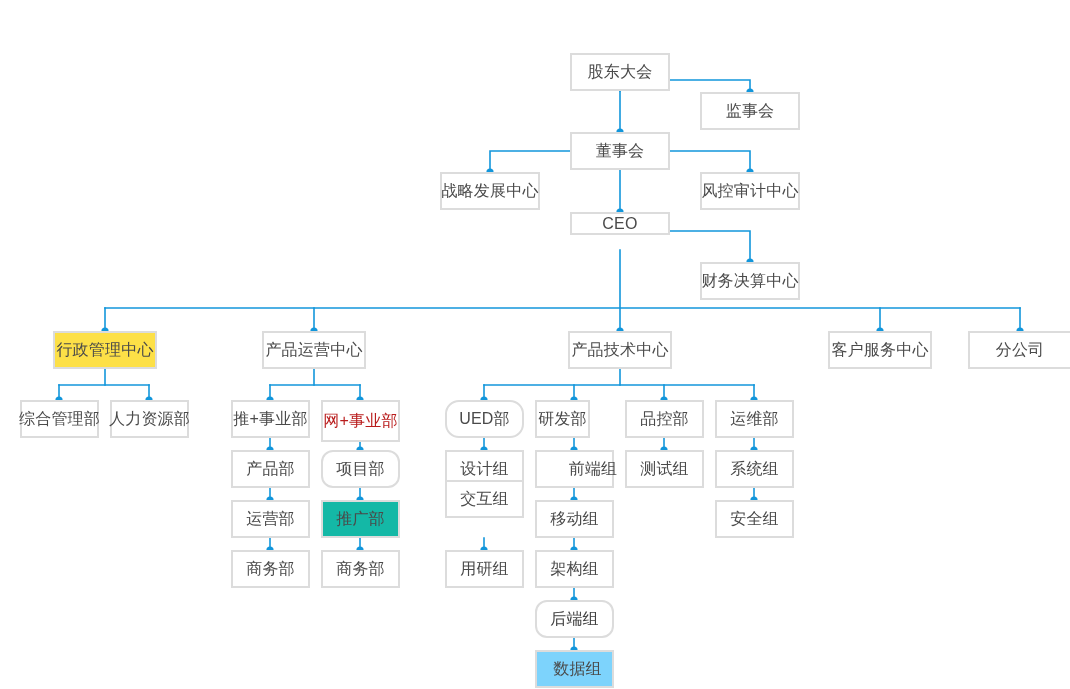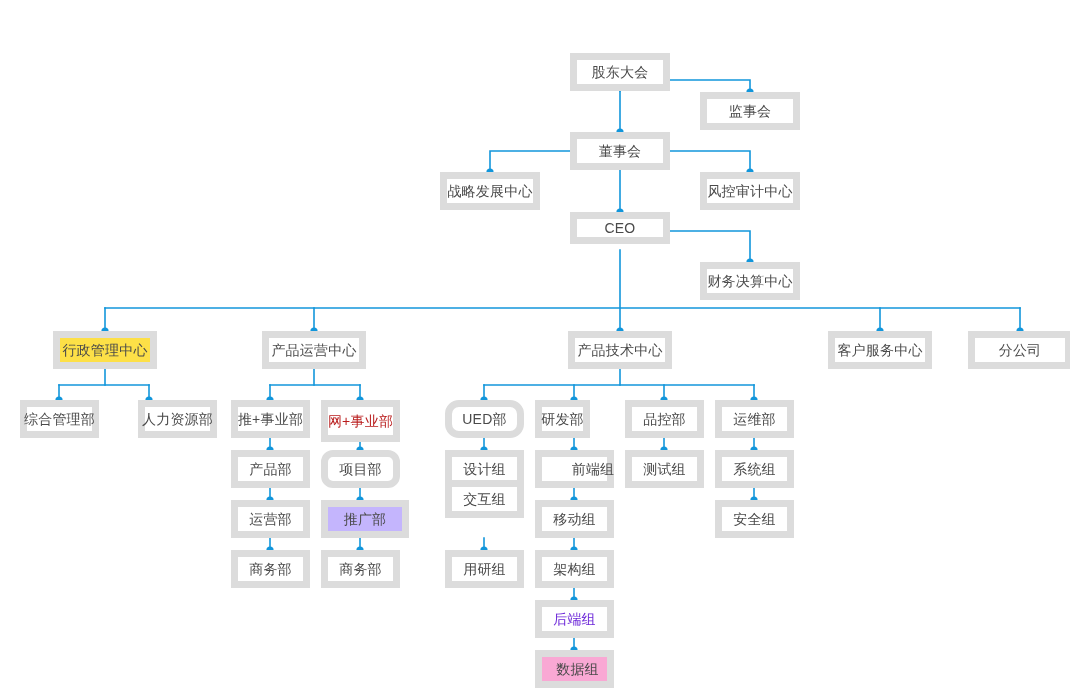--- a/index.html
+++ b/index.html
@@ -23,27 +23,27 @@
     left: 0;
     top: 0;
     width: 1070px;
     height: 689px;
     pointer-events: none;
   }
   .node {
     position: absolute;
     box-sizing: border-box;
     background: #ffffff;
-    border: 7px solid #737373;
+    border: 2px solid #737373;
     display: flex;
     align-items: center;
     justify-content: center;
     text-align: center;
     color: #4a4a4a;
-    font-size: 14px;
+    font-size: 16px;
     line-height: 1.2;
     letter-spacing: 0.2px;
     white-space: nowrap;
   }
   .node-label {
     display: block;
   }
 </style>
 </head>
 <body>
@@ -139,21 +139,21 @@
       </div>
       <div class="node" style="left: 570px; top: 132px; width: 100px; height: 38px; border-color: rgb(220, 220, 220); background: rgb(255, 255, 255); color: rgb(74, 74, 74);">
         <span class="node-label">董事会</span>
       </div>
       <div class="node" style="left: 440px; top: 172px; width: 100px; height: 38px; border-color: rgb(220, 220, 220); background: rgb(255, 255, 255); color: rgb(74, 74, 74);">
         <span class="node-label">战略发展中心</span>
       </div>
       <div class="node" style="left: 700px; top: 172px; width: 100px; height: 38px; border-color: rgb(220, 220, 220); background: rgb(255, 255, 255); color: rgb(74, 74, 74);">
         <span class="node-label">风控审计中心</span>
       </div>
-      <div class="node" style="left: 570px; top: 212px; width: 100px; height: 32px; border-color: rgb(220, 220, 220); background: rgb(255, 255, 255); color: rgb(74, 74, 74); text-align: center;">
+      <div class="node" style="left: 570px; top: 212px; width: 100px; height: 23px; border-color: rgb(220, 220, 220); background: rgb(255, 255, 255); color: rgb(74, 74, 74); text-align: center;">
         <span class="node-label">CEO</span>
       </div>
       <div class="node" style="left: 700px; top: 262px; width: 100px; height: 38px; border-color: rgb(220, 220, 220); background: rgb(255, 255, 255); color: rgb(74, 74, 74);">
         <span class="node-label">财务决算中心</span>
       </div>
       <div class="node" style="left: 53px; top: 331px; width: 104px; height: 38px; border-color: rgb(220, 220, 220); background: #fde047; color: rgb(74, 74, 74);">
         <span class="node-label">行政管理中心</span>
       </div>
       <div class="node" style="left: 262px; top: 331px; width: 104px; height: 38px; border-color: rgb(220, 220, 220); background: rgb(255, 255, 255); color: rgb(74, 74, 74);">
         <span class="node-label">产品运营中心</span>
@@ -163,42 +163,42 @@
       </div>
       <div class="node" style="left: 828px; top: 331px; width: 104px; height: 38px; border-color: rgb(220, 220, 220); background: rgb(255, 255, 255); color: rgb(74, 74, 74);">
         <span class="node-label">客户服务中心</span>
       </div>
       <div class="node" style="left: 968px; top: 331px; width: 104px; height: 38px; border-color: rgb(220, 220, 220); background: rgb(255, 255, 255); color: rgb(74, 74, 74);">
         <span class="node-label">分公司</span>
       </div>
       <div class="node" style="left: 20px; top: 400px; width: 79px; height: 38px; border-color: rgb(220, 220, 220); background: rgb(255, 255, 255); color: rgb(74, 74, 74);">
         <span class="node-label">综合管理部</span>
       </div>
-      <div class="node" style="left: 110px; top: 400px; width: 79px; height: 38px; border-color: rgb(220, 220, 220); background: rgb(255, 255, 255); color: rgb(74, 74, 74); margin-left: 28px;">
+      <div class="node" style="left: 110px; top: 400px; width: 79px; height: 38px; border-color: rgb(220, 220, 220); background: rgb(255, 255, 255); color: rgb(74, 74, 74);">
         <span class="node-label">人力资源部</span>
       </div>
       <div class="node" style="left: 231px; top: 400px; width: 79px; height: 38px; border-color: rgb(220, 220, 220); background: rgb(255, 255, 255); color: rgb(74, 74, 74);">
         <span class="node-label">推+事业部</span>
       </div>
       <div class="node" style="left: 231px; top: 450px; width: 79px; height: 38px; border-color: rgb(220, 220, 220); background: rgb(255, 255, 255); color: rgb(74, 74, 74);">
         <span class="node-label">产品部</span>
       </div>
       <div class="node" style="left: 231px; top: 500px; width: 79px; height: 38px; border-color: rgb(220, 220, 220); background: rgb(255, 255, 255); color: rgb(74, 74, 74);">
         <span class="node-label">运营部</span>
       </div>
       <div class="node" style="left: 231px; top: 550px; width: 79px; height: 38px; border-color: rgb(220, 220, 220); background: rgb(255, 255, 255); color: rgb(74, 74, 74);">
         <span class="node-label">商务部</span>
       </div>
       <div class="node" style="left: 321px; top: 400px; width: 79px; height: 42px; border-color: rgb(220, 220, 220); background: rgb(255, 255, 255); color: #b91c1c;">
         <span class="node-label">网+事业部</span>
       </div>
       <div class="node" style="left: 321px; top: 450px; width: 79px; height: 38px; border-color: rgb(220, 220, 220); background: rgb(255, 255, 255); color: rgb(74, 74, 74); border-radius: 12px;">
         <span class="node-label">项目部</span>
       </div>
-      <div class="node" style="left: 321px; top: 500px; width: 88px; height: 38px; border-color: rgb(220, 220, 220); background: #c4b5fd; color: rgb(74, 74, 74);">
+      <div class="node" style="left: 321px; top: 500px; width: 79px; height: 38px; border-color: rgb(220, 220, 220); background: #14b8a6; color: rgb(74, 74, 74);">
         <span class="node-label">推广部</span>
       </div>
       <div class="node" style="left: 321px; top: 550px; width: 79px; height: 38px; border-color: rgb(220, 220, 220); background: rgb(255, 255, 255); color: rgb(74, 74, 74);">
         <span class="node-label">商务部</span>
       </div>
       <div class="node" style="left: 445px; top: 400px; width: 79px; height: 38px; border-color: rgb(220, 220, 220); background: rgb(255, 255, 255); color: rgb(74, 74, 74); border-radius: 14px;">
         <span class="node-label">UED部</span>
       </div>
       <div class="node" style="left: 445px; top: 450px; width: 79px; height: 38px; border-color: rgb(220, 220, 220); background: rgb(255, 255, 255); color: rgb(74, 74, 74);">
         <span class="node-label">设计组</span>
@@ -214,24 +214,24 @@
       </div>
       <div class="node" style="left: 535px; top: 450px; width: 79px; height: 38px; border-color: rgb(220, 220, 220); background: rgb(255, 255, 255); color: rgb(74, 74, 74); padding-left: 37px;">
         <span class="node-label">前端组</span>
       </div>
       <div class="node" style="left: 535px; top: 500px; width: 79px; height: 38px; border-color: rgb(220, 220, 220); background: rgb(255, 255, 255); color: rgb(74, 74, 74);">
         <span class="node-label">移动组</span>
       </div>
       <div class="node" style="left: 535px; top: 550px; width: 79px; height: 38px; border-color: rgb(220, 220, 220); background: rgb(255, 255, 255); color: rgb(74, 74, 74);">
         <span class="node-label">架构组</span>
       </div>
-      <div class="node" style="left: 535px; top: 600px; width: 79px; height: 38px; border-color: rgb(220, 220, 220); background: rgb(255, 255, 255); color: #6d28d9;">
+      <div class="node" style="left: 535px; top: 600px; width: 79px; height: 38px; border-color: rgb(220, 220, 220); background: rgb(255, 255, 255); color: #404040; border-radius: 12px;">
         <span class="node-label">后端组</span>
       </div>
-      <div class="node" style="left: 535px; top: 650px; width: 79px; height: 38px; border-color: rgb(220, 220, 220); background: #f9a8d4; color: rgb(74, 74, 74); padding-left: 6px;">
+      <div class="node" style="left: 535px; top: 650px; width: 79px; height: 38px; border-color: rgb(220, 220, 220); background: #7dd3fc; color: rgb(74, 74, 74); padding-left: 6px;">
         <span class="node-label">数据组</span>
       </div>
       <div class="node" style="left: 625px; top: 400px; width: 79px; height: 38px; border-color: rgb(220, 220, 220); background: rgb(255, 255, 255); color: rgb(74, 74, 74);">
         <span class="node-label">品控部</span>
       </div>
       <div class="node" style="left: 625px; top: 450px; width: 79px; height: 38px; border-color: rgb(220, 220, 220); background: rgb(255, 255, 255); color: rgb(74, 74, 74);">
         <span class="node-label">测试组</span>
       </div>
       <div class="node" style="left: 715px; top: 400px; width: 79px; height: 38px; border-color: rgb(220, 220, 220); background: rgb(255, 255, 255); color: rgb(74, 74, 74);">
         <span class="node-label">运维部</span>

